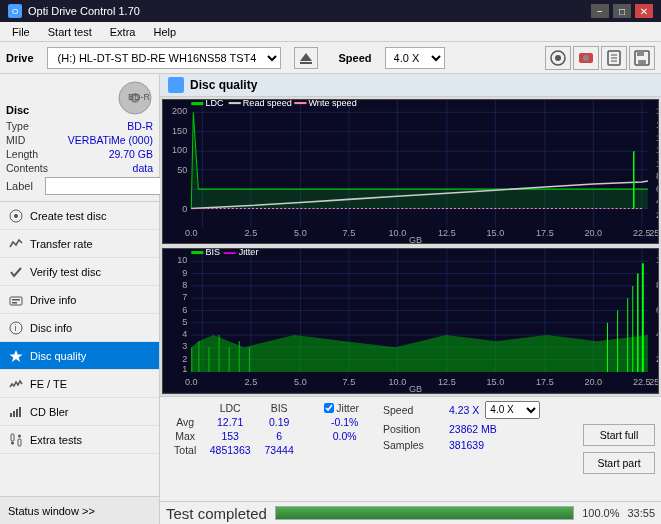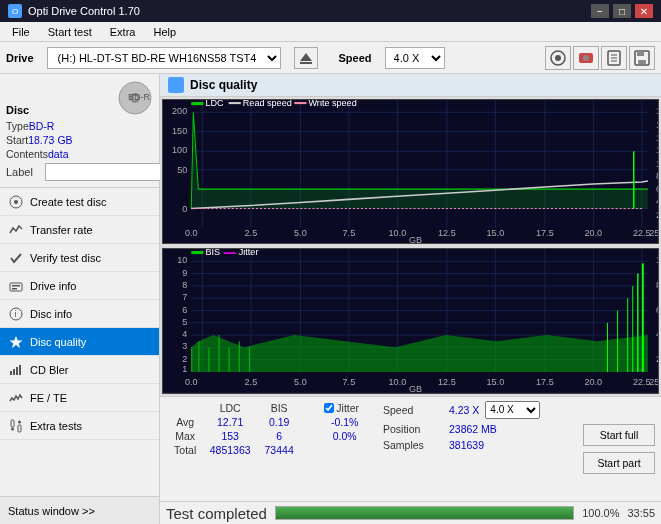--- a/index.html
+++ b/index.html
@@ -30,21 +30,21 @@
     
     .main { display: flex; height: calc(524px - 22px - 20px - 32px); }
     
     
     .sidebar { width: 160px; background: #f0f0f0; border-right: 1px solid #ccc; display: flex; flex-direction: column; flex-shrink: 0; }
     
     
     .disc-panel { padding: 6px; border-bottom: 1px solid #ccc; }
     .disc-header { display: flex; align-items: flex-end; justify-content: space-between; margin-bottom: 4px; }
     .disc-title { font-size: 11px; font-weight: bold; }
-    .disc-row { display: flex; margin-bottom: 2px; font-size: 10.5px; }
+    .disc-row { display: flex; justify-content: space-between; margin-bottom: 2px; font-size: 10.5px; }
     .disc-key { color: #333; }
     .disc-val { color: #0000cc; }
     .disc-label-row { display: flex; align-items: center; margin-top: 3px; gap: 12px; }
     .disc-label-input { flex: 1; height: 18px; border: 1px solid #aaa; font-size: 10px; padding: 0 2px; }
     .disc-label-btn { width: 20px; height: 18px; background: #f0f0f0; border: 1px solid #aaa; display: flex; align-items: center; justify-content: center; cursor: pointer; font-size: 10px; }
     
     
     .nav-items { flex: 1; }
     .nav-item { height: 28px; display: flex; align-items: center; padding: 0 8px; gap: 6px; cursor: pointer; font-size: 11px; border-bottom: 1px solid #e0e0e0; }
     .nav-item.active { background: #0078d7; color: white; }
@@ -175,22 +175,26 @@
           <circle cx="18" cy="18" r="5" fill="#888"></circle>
           <circle cx="18" cy="18" r="2" fill="#ccc"></circle>
           <text x="11" y="20" font-size="5" fill="#555">BD-R</text>
         </svg>
       </div>
       <div class="disc-row">
         <span class="disc-key">Type</span>
         <span class="disc-val">BD-R</span>
       </div>
       <div class="disc-row">
-        <span class="disc-key">Start</span>
-        <span class="disc-val">18.73 GB</span>
+        <span class="disc-key">MID</span>
+        <span class="disc-val">VERBATiMe (000)</span>
+      </div>
+      <div class="disc-row">
+        <span class="disc-key">Length</span>
+        <span class="disc-val">29.70 GB</span>
       </div>
       <div class="disc-row">
         <span class="disc-key">Contents</span>
         <span class="disc-val">data</span>
       </div>
       <div class="disc-label-row">
         <span class="disc-key">Label</span>
         <input class="disc-label-input" type="text" style="">
         <div class="disc-label-btn">🔍</div>
       </div>
@@ -245,35 +249,35 @@
         <span class="nav-item-icon">
           <svg width="14" height="14" viewBox="0 0 14 14">
               <polygon points="7,1 8.8,5.5 13.5,5.5 9.7,8.5 11.1,13 7,10 2.9,13 4.3,8.5 0.5,5.5 5.2,5.5" fill="white"></polygon>
             </svg>
         </span>
         <span>Disc quality</span>
       </div>
       <div class="nav-item">
         <span class="nav-item-icon">
           <svg width="14" height="14" viewBox="0 0 14 14">
+              <polyline points="1,10 3,7 5,9 7,5 9,8 11,4 13,7" fill="none" stroke="#555" stroke-width="1.5"></polyline>
+            </svg>
+        </span>
+        <span>FE / TE</span>
+      </div>
+      <div class="nav-item">
+        <span class="nav-item-icon">
+          <svg width="14" height="14" viewBox="0 0 14 14">
               <rect x="1" y="8" width="2" height="4" fill="#555"></rect>
               <rect x="4" y="6" width="2" height="6" fill="#555"></rect>
               <rect x="7" y="4" width="2" height="8" fill="#555"></rect>
               <rect x="10" y="2" width="2" height="10" fill="#555"></rect>
             </svg>
         </span>
         <span>CD Bler</span>
-      </div>
-      <div class="nav-item">
-        <span class="nav-item-icon">
-          <svg width="14" height="14" viewBox="0 0 14 14">
-              <polyline points="1,10 3,7 5,9 7,5 9,8 11,4 13,7" fill="none" stroke="#555" stroke-width="1.5"></polyline>
-            </svg>
-        </span>
-        <span>FE / TE</span>
       </div>
       <div class="nav-item">
         <span class="nav-item-icon">
           <svg width="14" height="14" viewBox="0 0 14 14">
               <rect x="2" y="1" width="3" height="7" rx="1" fill="none" stroke="#555" stroke-width="1"></rect>
               <rect x="9" y="6" width="3" height="7" rx="1" fill="none" stroke="#555" stroke-width="1"></rect>
               <circle cx="3.5" cy="10" r="1.5" fill="#555"></circle>
               <circle cx="10.5" cy="3" r="1.5" fill="#555"></circle>
             </svg>
         </span>

